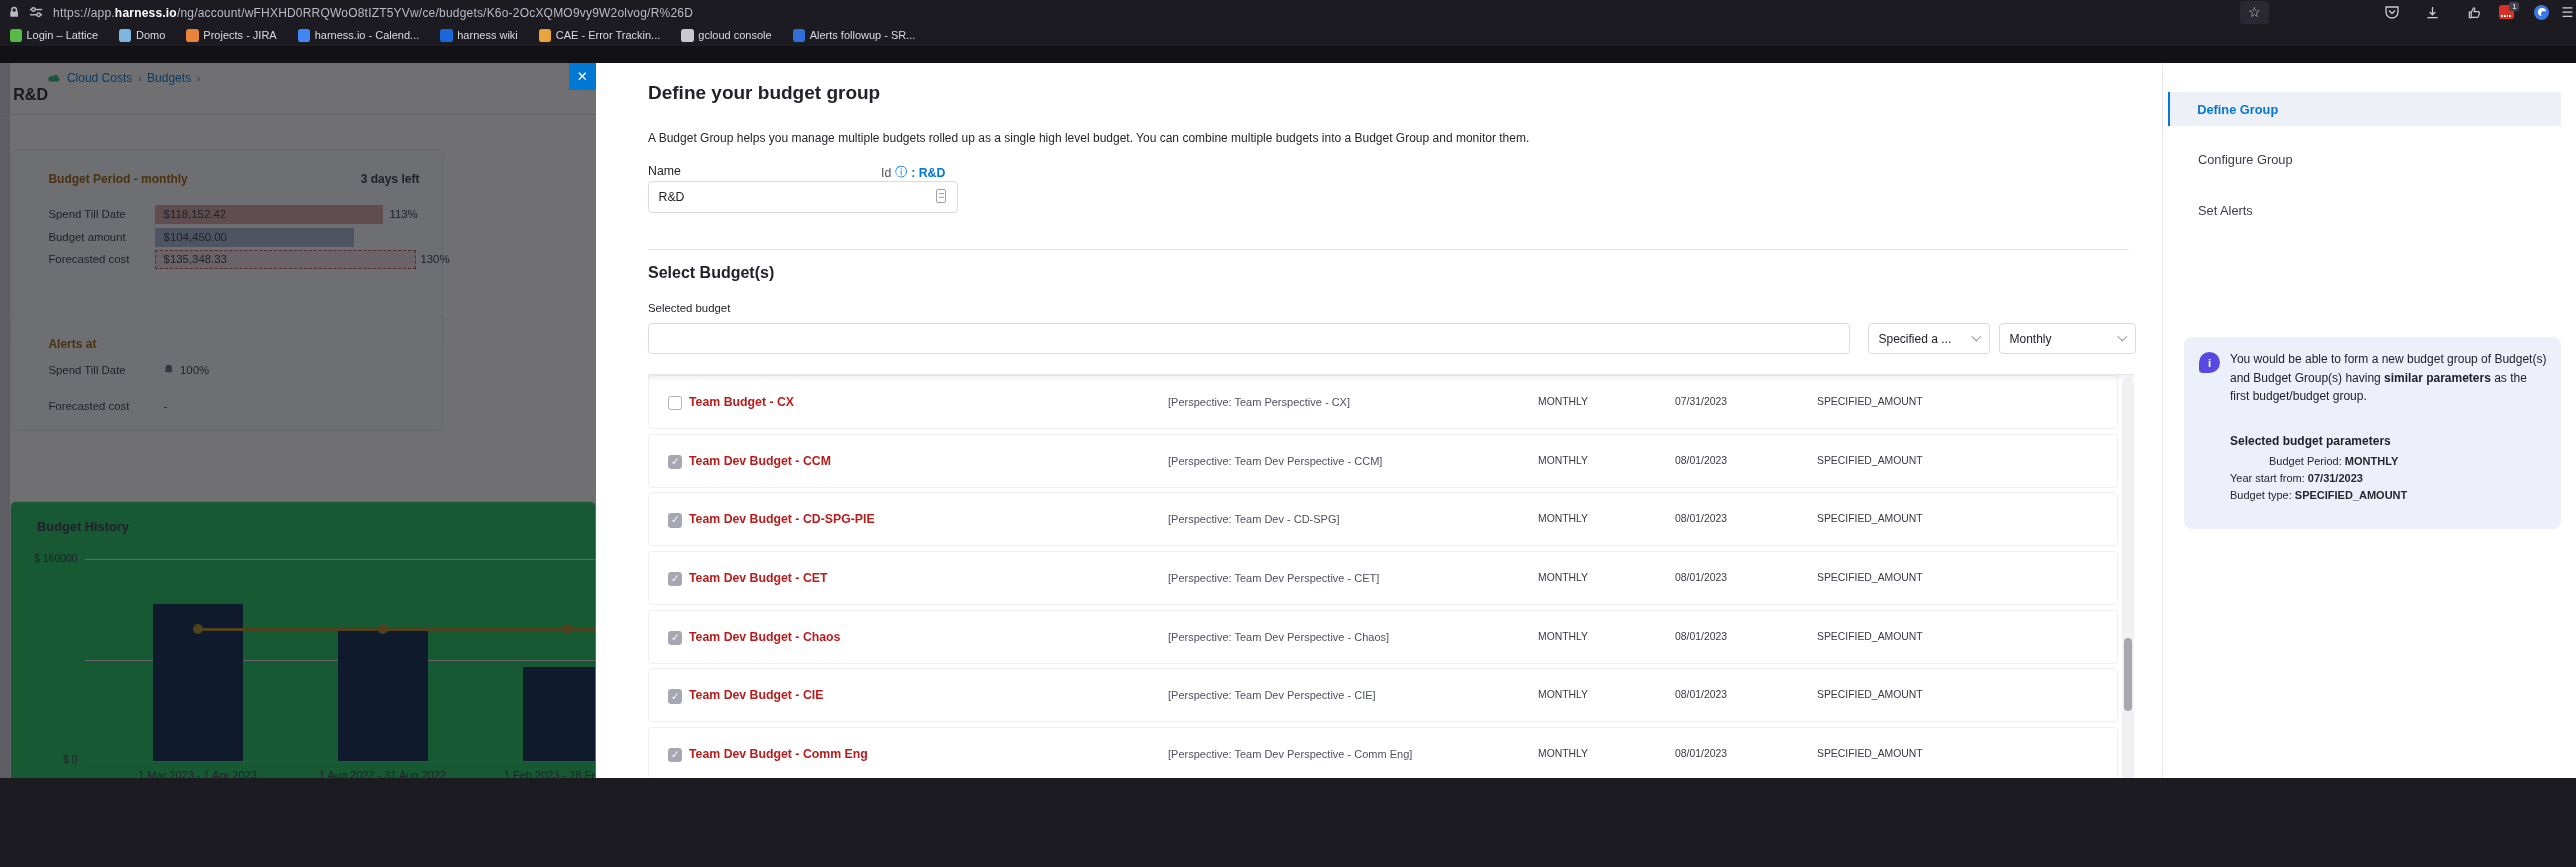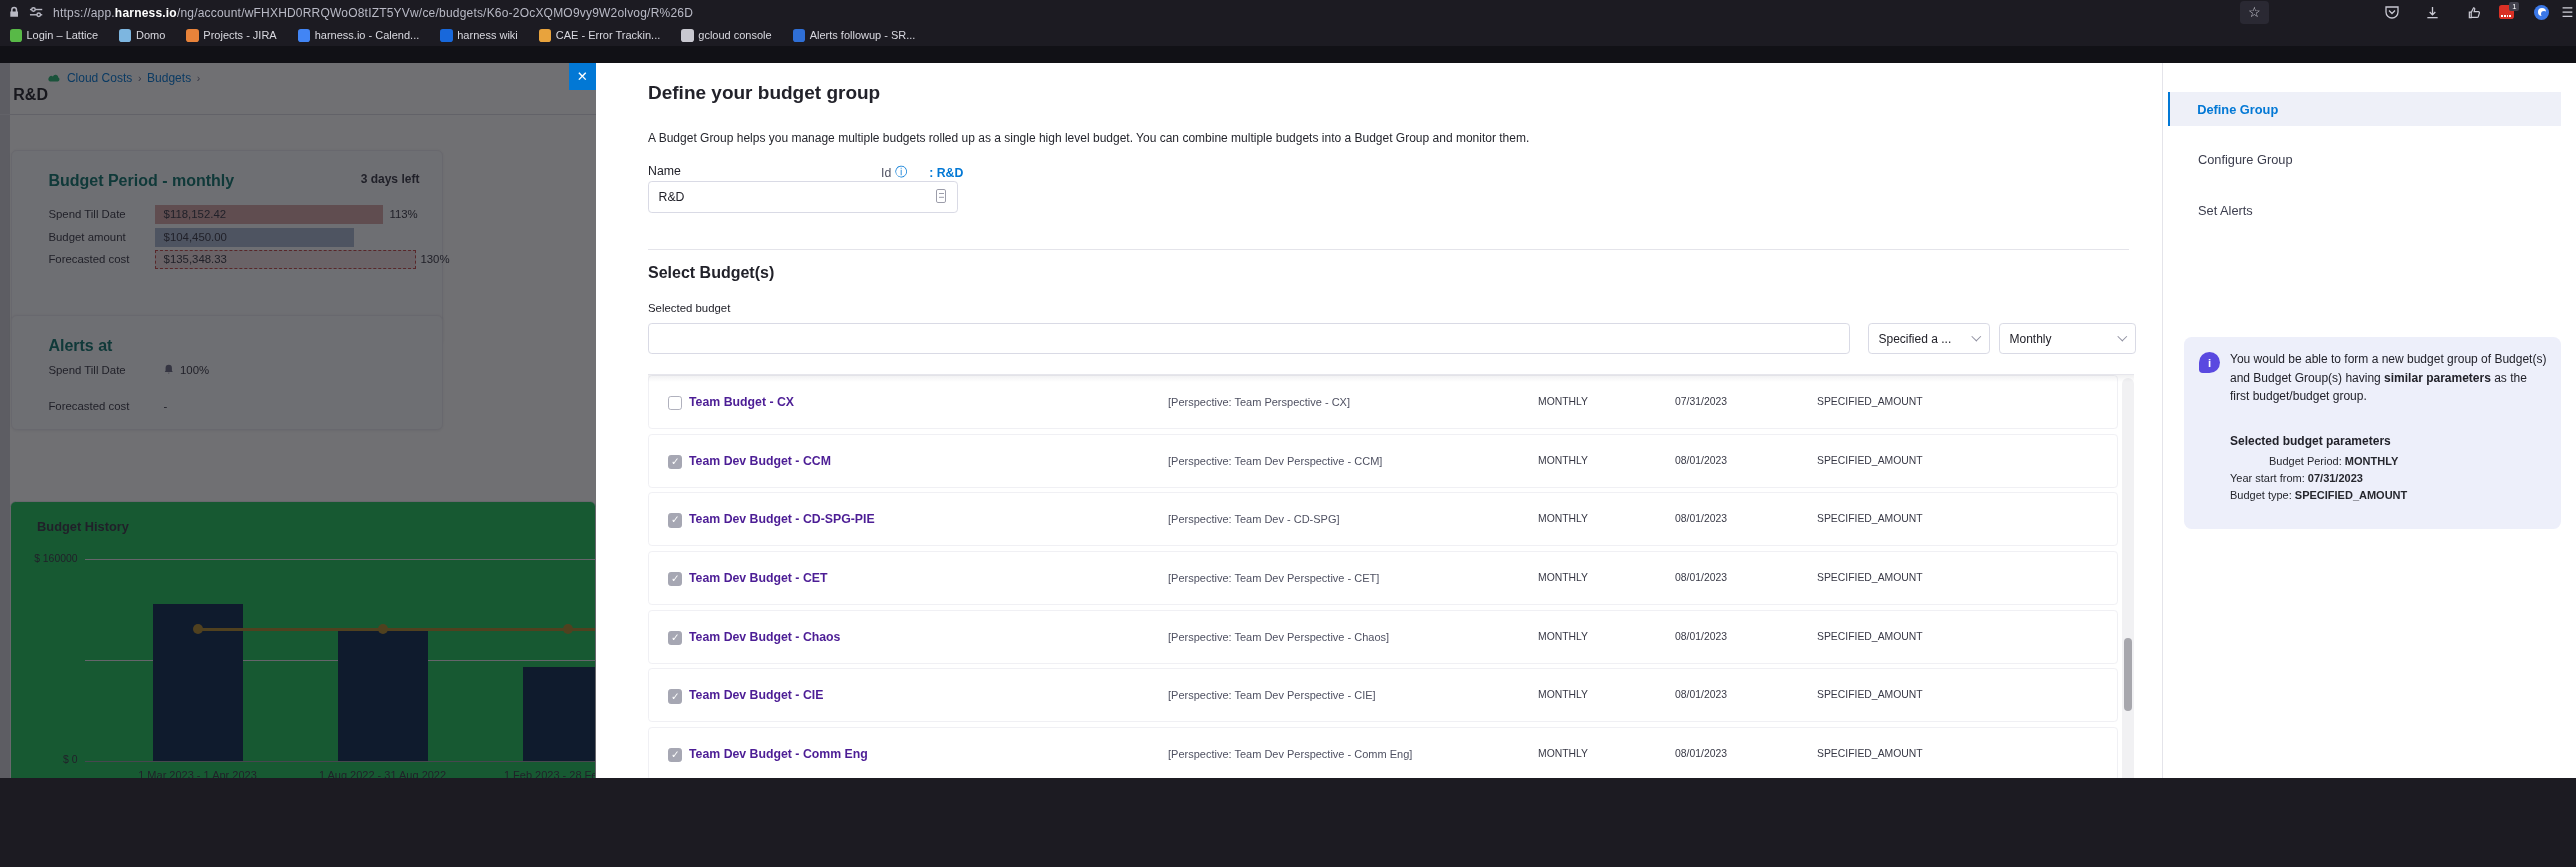--- a/index.html
+++ b/index.html
@@ -40,21 +40,21 @@
   .left-strip { position:absolute; left:0; top:17px; width:9.5px; bottom:0; background:#cfd0d6; }
   .crumb { position:absolute; left:47px; top:25px; display:flex; align-items:center; gap:5.7px; font-size:12px; }
   .crumb a { color:#0278d5; text-decoration:none; }
   .crumb .sep { color:#6b6d85; font-size:10.4px; }
   .page-title { position:absolute; left:13.3px; top:40px; font-size:16px; font-weight:bold; color:#22222a; }
   .page-divider { position:absolute; left:0; top:68px; width:596px; height:0.9px; background:#dcdce4; }
   .card { position:absolute; background:#fbfcfe; border:0.9px solid #ececf2; border-radius:5.7px;
           box-shadow:0 0.9px 2.8px rgba(40,41,61,.08); }
   .card1 { left:11.4px; top:104px; width:432px; height:195px; }
   .card2 { left:11.4px; top:269px; width:432px; height:115px;text-decoration:underline; }
-  .card-h { position:absolute; left:36px; top:21px; font-size:16px; font-weight:bold; color:#0f766e; }
+  .card-h { position:absolute; left:36px; top:21px; font-size:12px; font-weight:bold; color:#a16207; }
   .days-left { position:absolute; right:23px; top:21px; font-size:12px; font-weight:bold; color:#383946; }
   .b-row { position:absolute; left:36px; font-size:11.4px; color:#383946; }
   .b-lbl { display:inline-block; width:112px; }
   .bar { position:absolute; left:107px; height:19px; top:-2.8px; z-index:0; }
   .bar-spend { width:228px; background:#d8a8a8; }
   .bar-budget { width:199px; background:#aab8d2; }
   .bar-forecast { width:261px; border:0.9px dashed #c24a4a; background:rgba(222,168,168,.35); }
   .b-val { position:relative; z-index:2; }
   .b-pct { position:absolute; font-size:11.4px; color:#383946; top:0; }
   .bell { display:inline-block; margin-right:3.8px; color:#6b6d85; }
@@ -83,21 +83,21 @@
   .modal-close { position:absolute; left:569px; top:63px; width:26.6px; height:26.6px; background:#0278d5;
                  color:#fff; font-size:13.3px; display:flex; align-items:center; justify-content:center;
                  z-index:20; cursor:pointer; }
   .modal { position:absolute; left:596px; top:63px; width:1980px; height:805px; background:#fff; z-index:10; }
   .m-main { position:absolute; left:0; top:0; width:1567px; height:100%; }
   .m-title { position:absolute; left:52px; top:19px; font-size:19px; font-weight:bold; color:#22222a; }
   .m-sub { position:absolute; left:52px; top:68px; font-size:12px; color:#26272e; }
   .fld-lbl { position:absolute; left:52px; top:101px; font-size:12.3px; color:#22222a; }
   .id-row { position:absolute; left:285px; top:101px; font-size:12.3px; color:#4f5162; display:flex; gap:3.8px; align-items:center;}
   .id-row .info-i { color:#0278d5; font-size:12.3px; }
-  .id-row .id-val { color:#0278d5; font-weight:bold;margin-left:18px; }
+  .id-row .id-val { color:#0278d5; font-weight:bold; }
   .name-input { position:absolute; left:52px; top:118px; width:310px; height:32px; border:0.9px solid #d9dae5;
                 border-radius:3.8px; background:#fff; font-size:12.3px; color:#22222a; padding:0 26.6px 0 9.5px;
                 font-family:"Liberation Sans", sans-serif; }
   .name-input-ic { position:absolute; left:340px; top:126px; width:10.4px; height:14.2px; border:0.9px solid #9c9daa;
                 border-radius:1.9px; }
   .name-input-ic::after{ content:""; position:absolute; left:1.9px; top:2.8px; width:4.7px; height:0.9px; background:#9c9daa;
                 box-shadow:0 3.8px 0 #9c9daa; }
   .m-div1 { position:absolute; left:52px; top:186px; width:1481px; height:0.9px; background:#e4e4ea; }
   .m-h2 { position:absolute; left:52px; top:201px; font-size:16px; font-weight:bold; color:#22222a; }
   .sel-lbl { position:absolute; left:52px; top:239px; font-size:11.4px; color:#22222a; }
@@ -110,21 +110,21 @@
           transform:rotate(45deg); margin-top:-3.8px; }
   .blist { position:absolute; left:52px; top:311px; width:1486px; height:418px; border-top:0.9px solid #e6e6ec; overflow:hidden; }
   .blist::before { content:""; position:absolute; left:0; top:0; width:100%; height:6.6px;
           background:linear-gradient(rgba(40,41,61,.07), transparent); z-index:3; }
   .brow { position:relative; width:1470px; height:54px; background:#fff; border:0.9px solid #f0f0f4;
           border-radius:3.8px; margin-bottom:4.7px; }
   .cbx { position:absolute; left:19px; top:20px; width:14.2px; height:14.2px; border:0.9px solid #b0b1bd;
          border-radius:2.8px; background:#fff; }
   .brow.checked .cbx { background:#a6a7b3; border-color:#a6a7b3; }
   .brow.checked .cbx::after { content:"✓"; position:absolute; left:1.9px; top:-0.9px; color:#fff; font-size:10.4px; }
-  .b-name { position:absolute; left:40px; top:19px; font-size:12.3px; color:#4c1d95; font-weight:bold; }
+  .b-name { position:absolute; left:40px; top:19px; font-size:12.3px; color:#b91c1c; font-weight:bold; }
   .b-persp { position:absolute; left:519px; top:20px; font-size:11px; color:#4f5162; }
   .b-period { position:absolute; left:889px; top:20px; font-size:10.4px; color:#383946; }
   .b-date { position:absolute; left:1026px; top:20px; font-size:10.4px; color:#383946; }
   .b-type { position:absolute; left:1168px; top:20px; font-size:10.4px; color:#383946; }
   .sbar { position:absolute; right:0; top:2.8px; width:12.3px; height:412px; background:#f1f1f3; border-radius:6.6px; }
   .sthumb { position:absolute; left:1.9px; top:260px; width:8.5px; height:73px; background:#a7a7ad; border-radius:4.7px; }
   .m-div2 { position:absolute; left:52px; top:727px; width:1481px; height:0.9px; background:#e4e4ea; }
   .btn { position:absolute; top:737px; height:29px; border-radius:3.8px; font-size:12px; display:flex;
          align-items:center; justify-content:center; gap:5.7px; cursor:pointer; font-family:inherit; }
   .btn-back { left:52px; width:70px; background:#fff; border:0.9px solid #cfd0da; color:#9a9ba8; }

